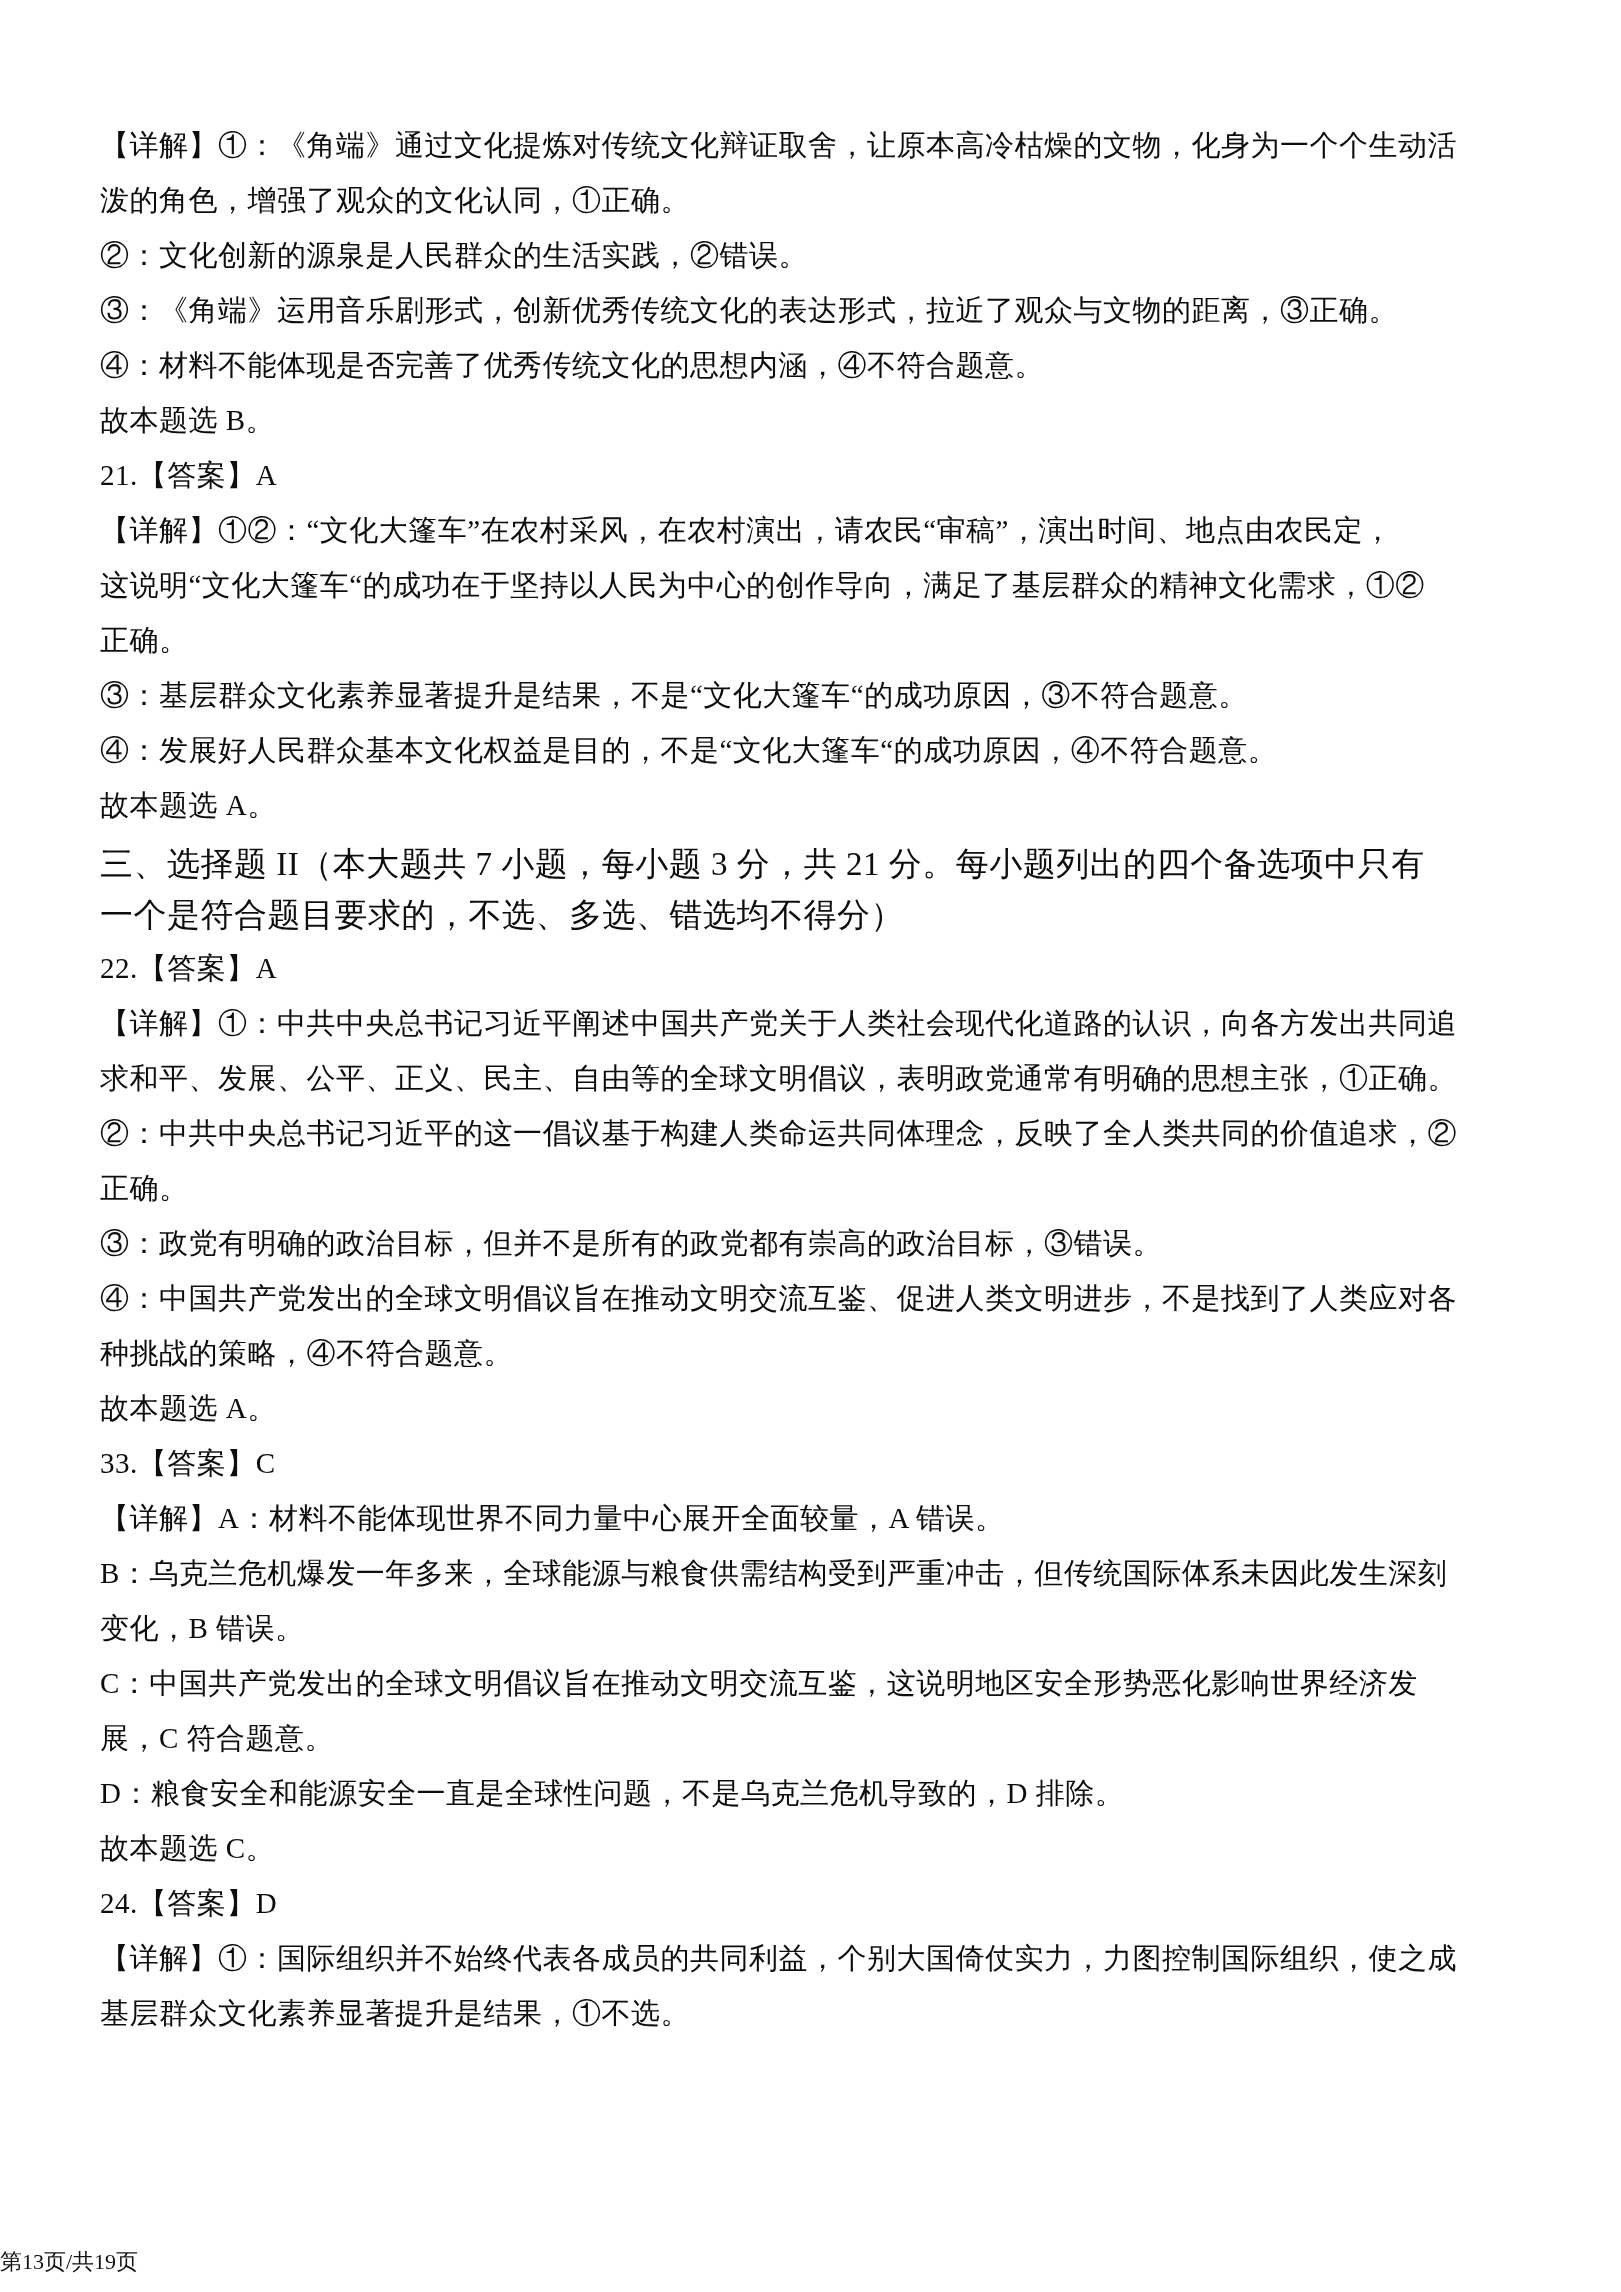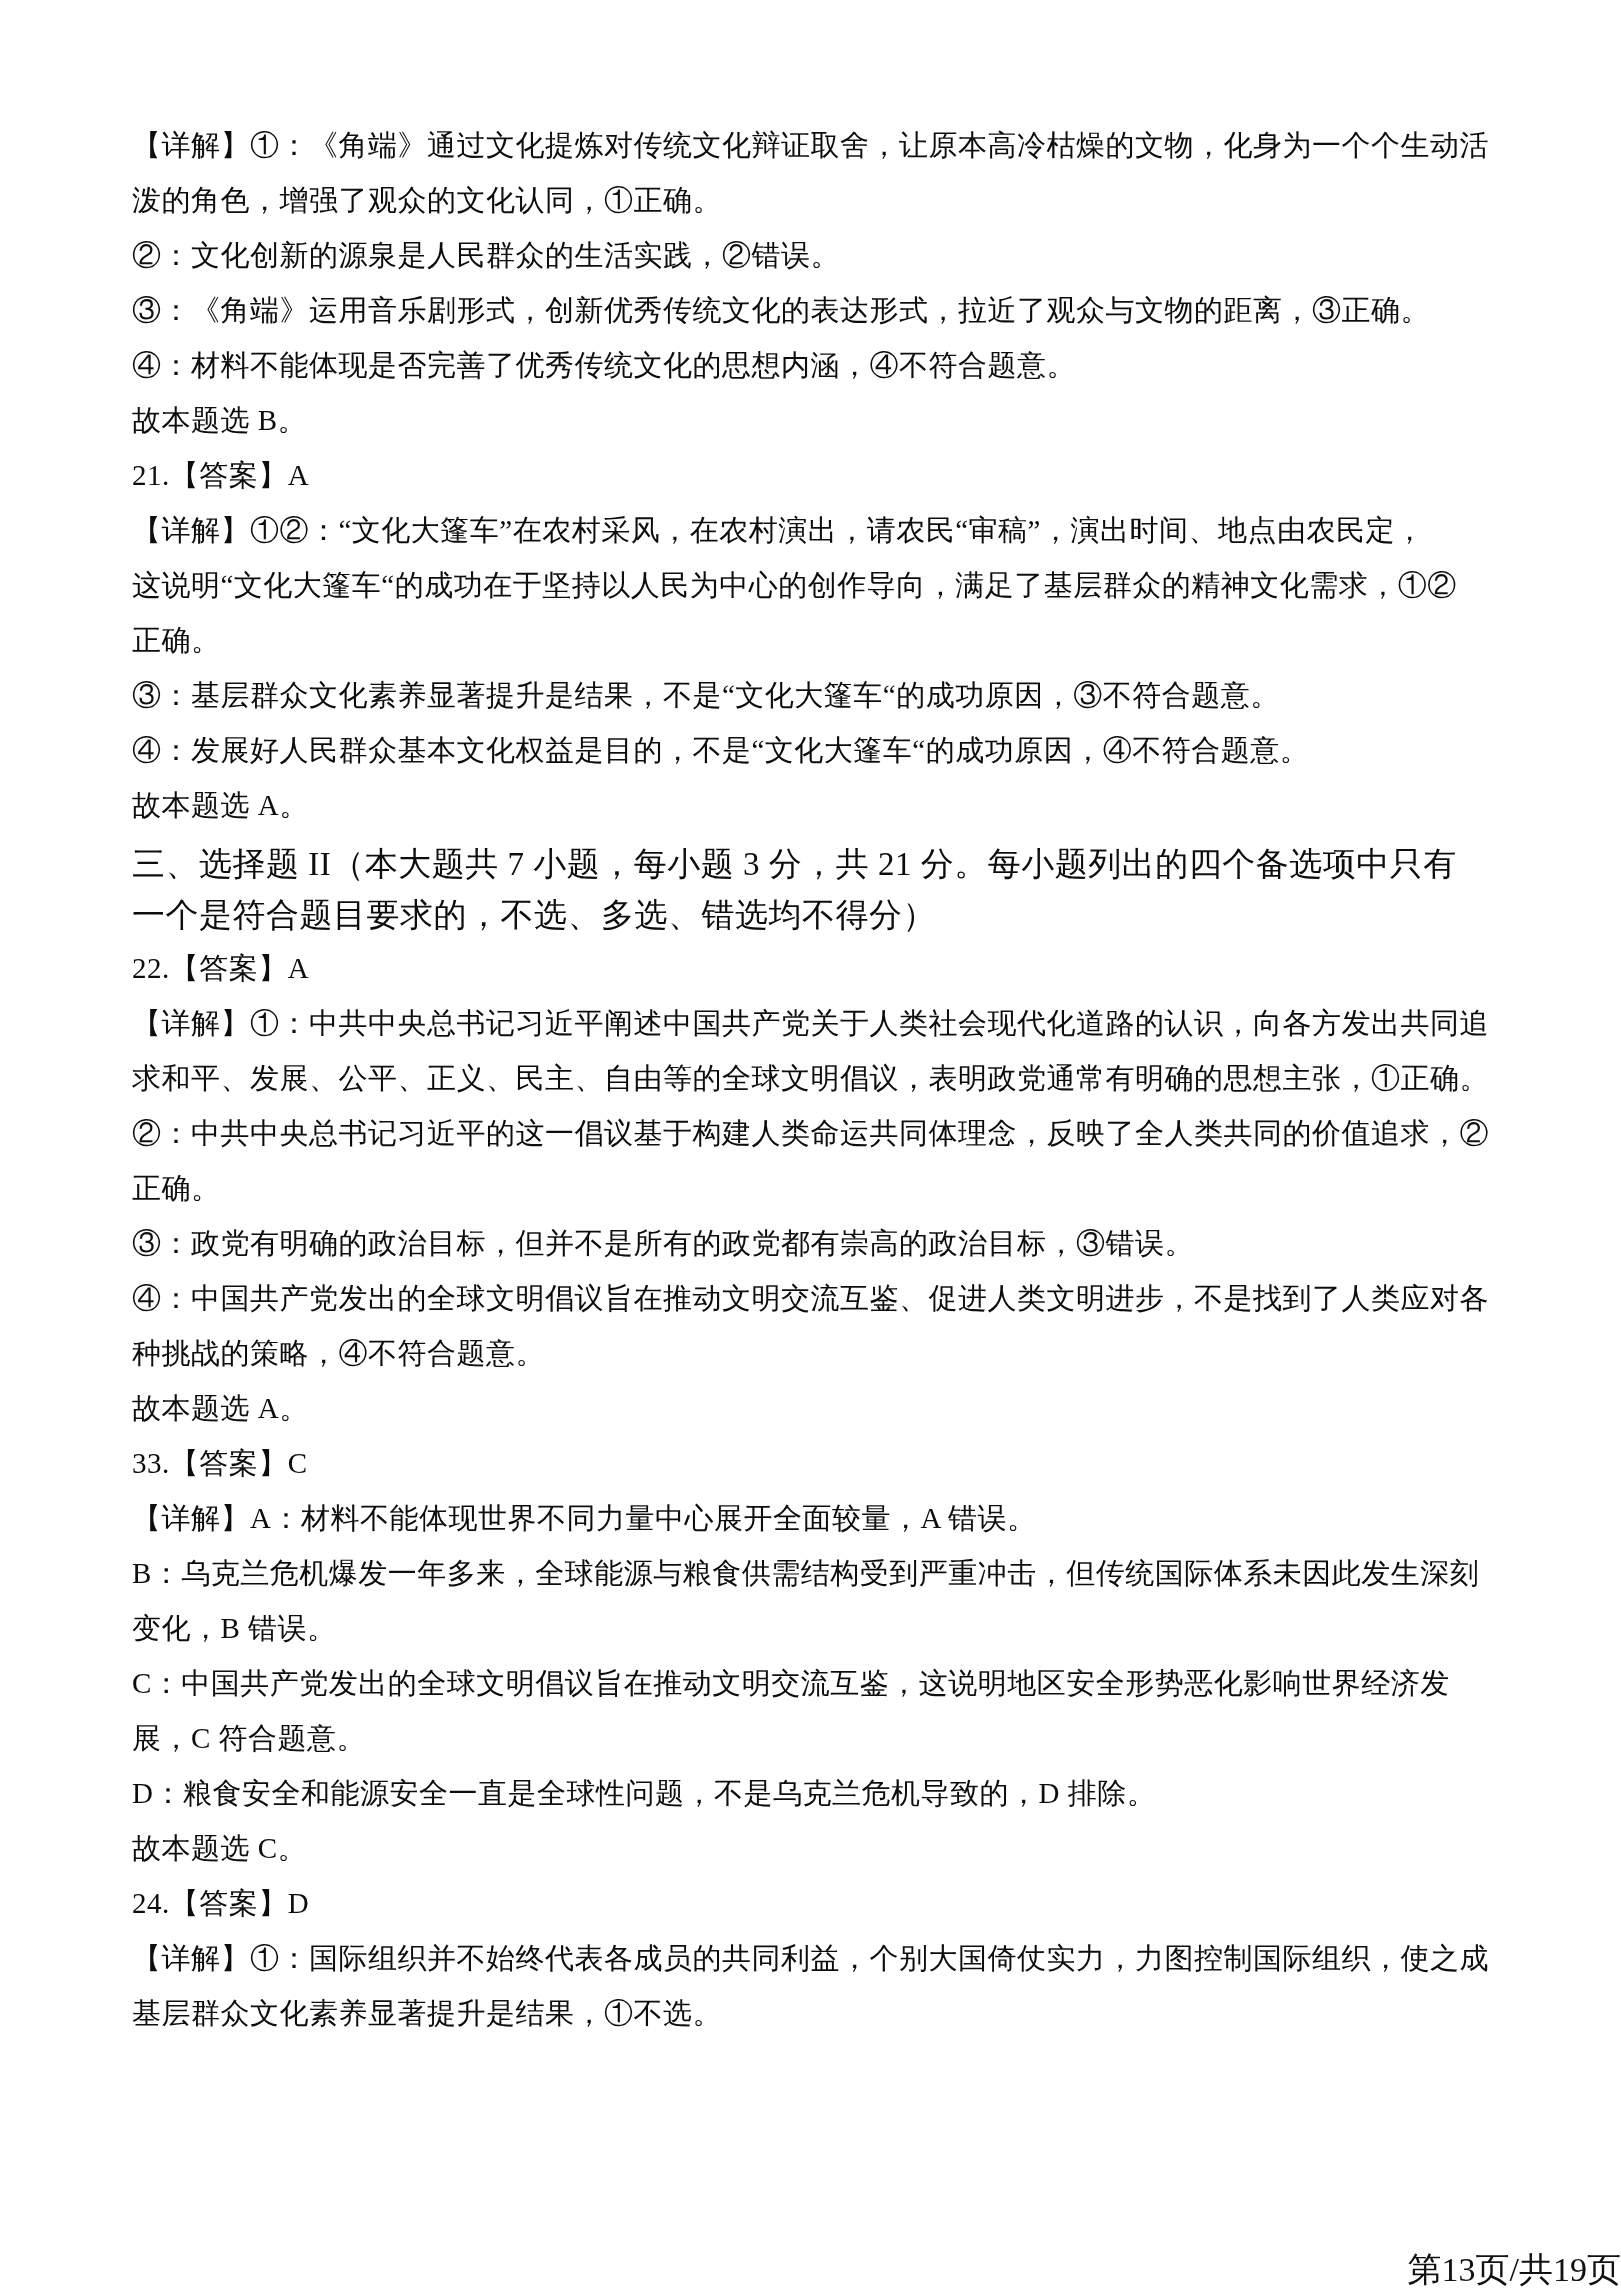--- a/index.html
+++ b/index.html
@@ -14,21 +14,20 @@
     background: #ffffff;
     overflow: hidden;
     font-family: "Liberation Serif", "DejaVu Serif", serif;
     color: #0d0d0d;
   }
   .content {
     position: absolute;
     left: 100px;
     right: 96px;
     top: 118px;
-    margin-left: 32px;
   }
   .line {
     height: 55px;
     line-height: 55px;
     font-size: 29px;
     white-space: nowrap;
     letter-spacing: 0.5px;
   }
   .heading {
     height: 51px;
@@ -39,22 +38,22 @@
     white-space: nowrap;
   }
   .heading-first {
     margin-top: 5.9px;
   }
   .footer {
     position: absolute;
     top: 2247px;
     left: 0;
     width: 100%;
-    text-align: right;
-    font-size: 34px;
+    text-align: left;
+    font-size: 22px;
     color: #111111;
   }
 </style>
 </head>
 <body>
 
 <div class="page">
   <div class="content">
     <div class="line">【详解】①：《角端》通过文化提炼对传统文化辩证取舍，让原本高冷枯燥的文物，化身为一个个生动活</div>
     <div class="line">泼的角色，增强了观众的文化认同，①正确。</div>

